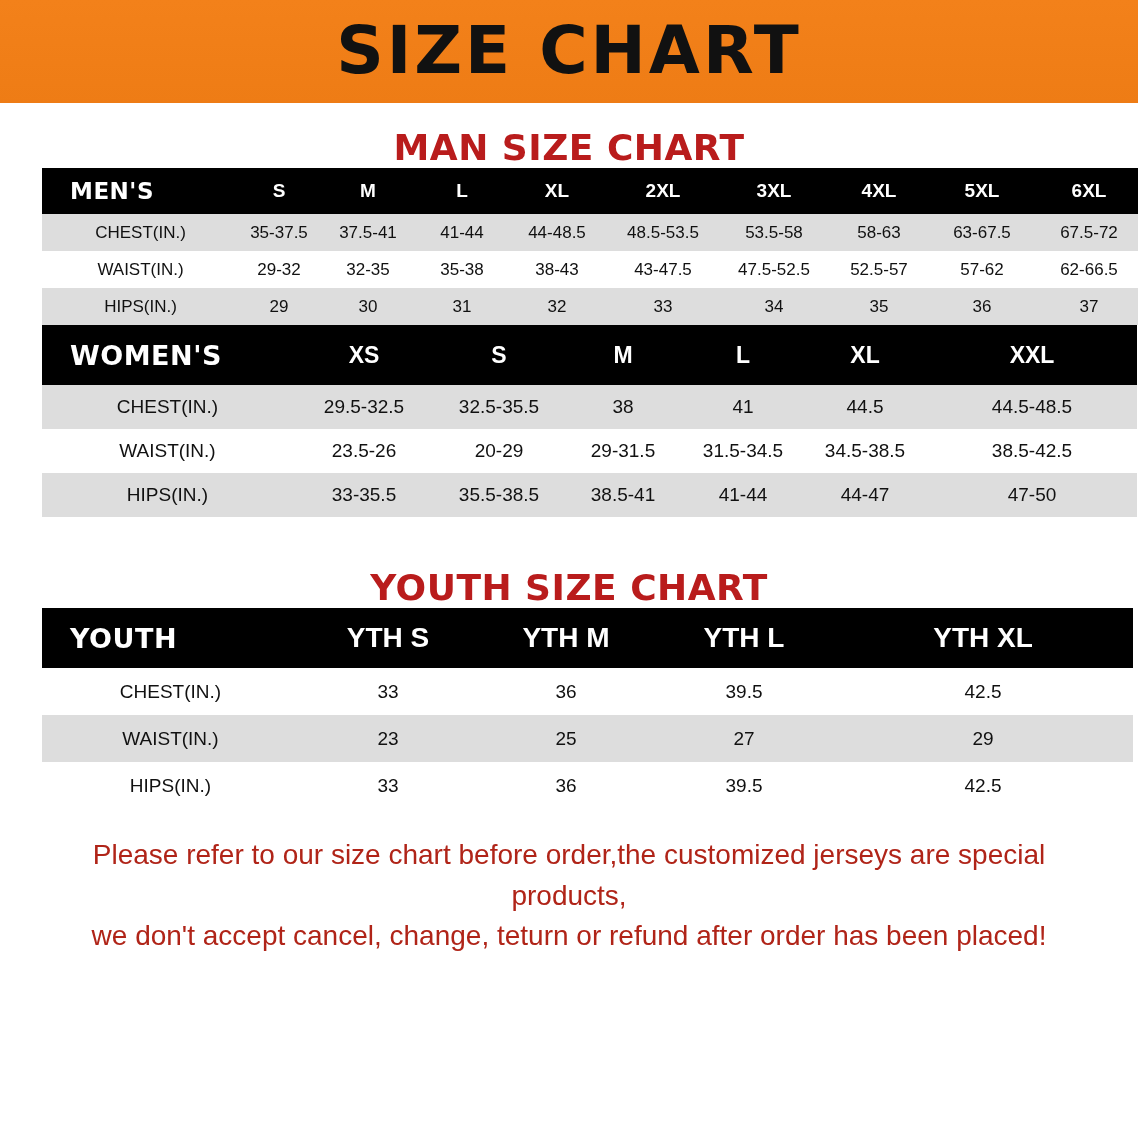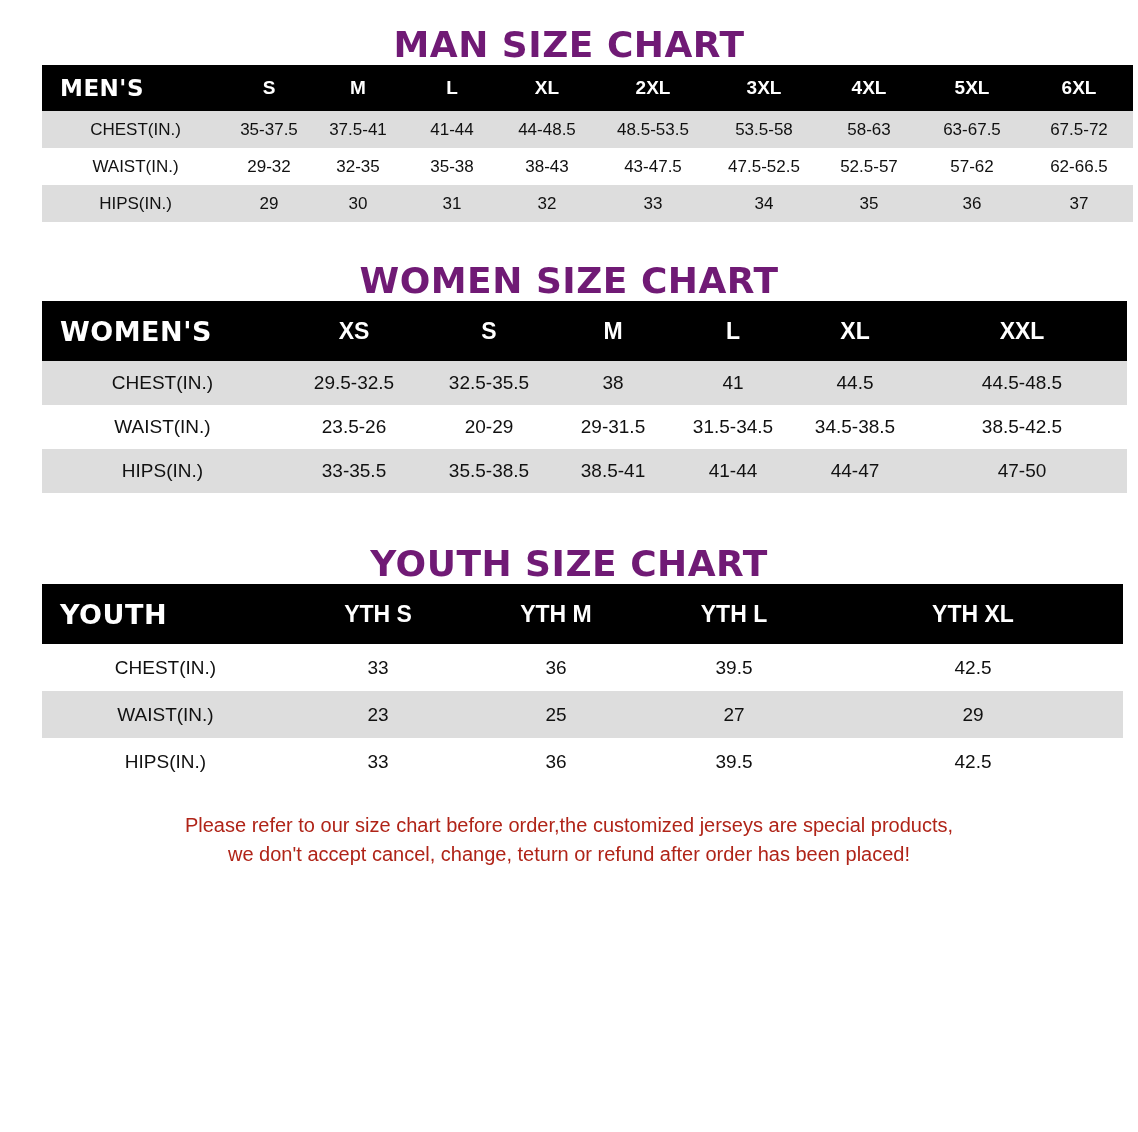--- a/index.html
+++ b/index.html
@@ -40,21 +40,21 @@
     margin-top: -2px;
   }
 
   
   .section-title {
     text-align: center;
     font-family: "DejaVu Sans", sans-serif;
     font-weight: bold;
     font-size: 36px;
     letter-spacing: 0.5px;
-    color: #701a75;
+    color: #b91c1c;
   }
   #man-title { margin-top: 24px; }
   #women-title { margin-top: 38px; }
   #youth-title { margin-top: 50px; }
 
   
   .table-wrap {
     margin: 0 42px;
   }
   table.sizechart {
@@ -69,21 +69,21 @@
     color: #111111;
     white-space: nowrap;
   }
   table.sizechart thead th {
     background: #000000;
     color: #ffffff;
     font-weight: bold;
   }
   table.sizechart thead th.rowlabel {
     text-align: left;
-    padding-left: 18px;
+    padding-left: 28px;
     font-family: "DejaVu Sans", sans-serif;
     letter-spacing: 0.5px;
   }
   table.sizechart td.rowlabel {
     font-weight: normal;
     margin-left: 28px;
   }
 
   
   #men-table thead th { height: 44px; font-size: 19px; }
@@ -93,42 +93,45 @@
   #men-table tbody tr.plain td { background: #ffffff; }
 
   
   #women-table thead th { height: 58px; font-size: 23px; }
   #women-table thead th.rowlabel { font-size: 27px; }
   #women-table tbody td { height: 42px; font-size: 19px; }
   #women-table tbody tr.shade td { background: #dddddd; }
   #women-table tbody tr.plain td { background: #ffffff; }
 
   
-  #youth-table thead th { height: 58px; font-size: 23px; }
+  #youth-table thead th { height: 58px; font-size: 28px; }
   #youth-table thead th.rowlabel { font-size: 27px; }
   #youth-table tbody td { height: 45px; font-size: 19px; }
   #youth-table tbody tr.shade td { background: #dddddd; }
   #youth-table tbody tr.plain td { background: #ffffff; }
 
   
   .note {
     margin: 26px 36px 0 36px;
     text-align: center;
     color: #b02418;
     font-family: "Liberation Sans", sans-serif;
-    font-size: 20px;
+    font-size: 28px;
     line-height: 1.45;
   }
   .note-line { display: block; }
 </style>
 </head>
 <body>
 
 <div class="page">
 
+  <div class="banner">
+    <div class="banner-title">SIZE CHART</div>
+  </div>
 
   <div class="section-title" id="man-title">MAN SIZE CHART</div>
   <div class="table-wrap">
     <table class="sizechart" id="men-table">
       <thead>
         <tr>
           <th class="rowlabel" style="width:168px">MEN'S</th>
           <th style="width:78px">S</th>
           <th style="width:96px">M</th>
           <th style="width:88px">L</th>
@@ -174,21 +177,20 @@
           <td>33</td>
           <td>34</td>
           <td>35</td>
           <td>36</td>
           <td>37</td>
         </tr>
       </tbody>
     </table>
   </div>
 
-  <div class="section-title" id="women-title">WOMEN SIZE CHART</div>
   <div class="table-wrap">
     <table class="sizechart" id="women-table">
       <thead>
         <tr>
           <th class="rowlabel" style="width:222px">WOMEN'S</th>
           <th style="width:140px">XS</th>
           <th style="width:126px">S</th>
           <th style="width:118px">M</th>
           <th style="width:118px">L</th>
           <th style="width:122px">XL</th>

